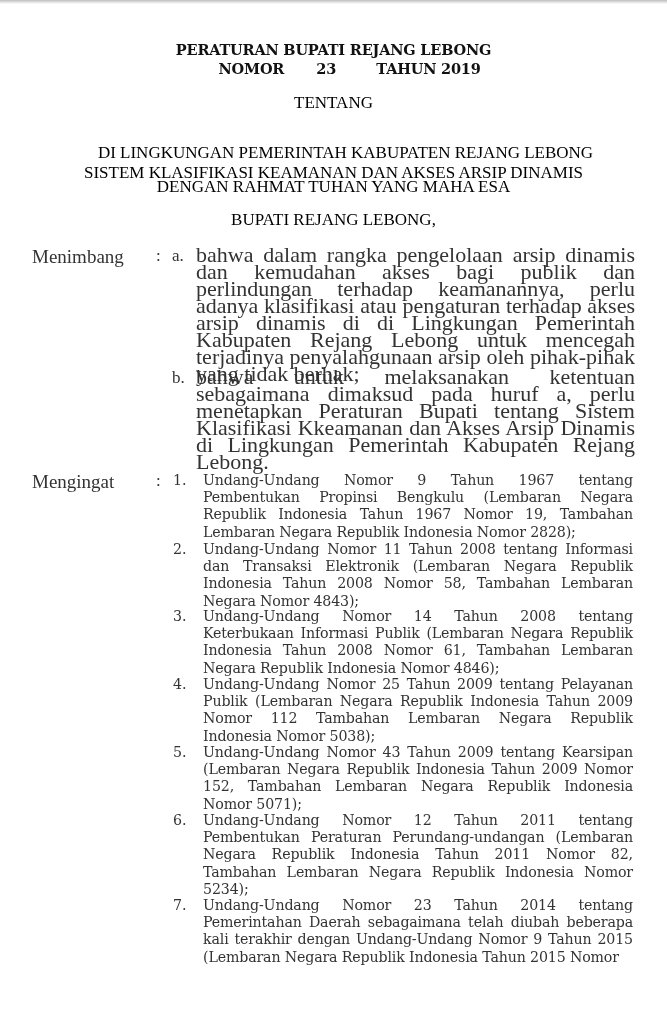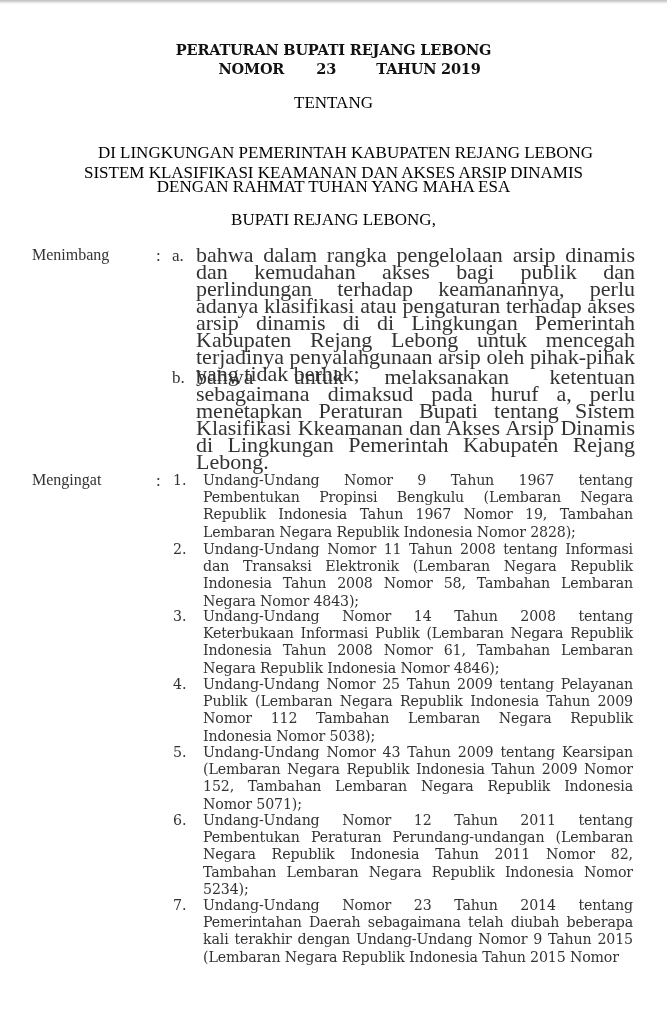--- a/index.html
+++ b/index.html
@@ -23,21 +23,21 @@
     #title2 .nomor { display: inline-block; width: 130px; text-align: center; }
     #title2 .num { display: inline-block; width: 60px; text-align: left; }
     #tentang { top: 93px; }
     #subj1 { top: 127px; margin-top: 36px; }
     #subj2 { top: 143px; padding-left: 12px; }
     #rahmat { top: 177px; }
     #bupati { top: 210px; }
 
     .section-label {
       position: absolute; left: 32px;
-      font-family: "Liberation Serif", serif; font-size: 16px; color: #333;
+      font-family: "Liberation Serif", serif; font-size: 19px; color: #333;
     }
     .colon {
       position: absolute; left: 156px;
       font-family: "Liberation Serif", serif; font-size: 17px; color: #333;
     }
     .item {
       position: absolute;
     }
     .item-marker {
       position: absolute;

